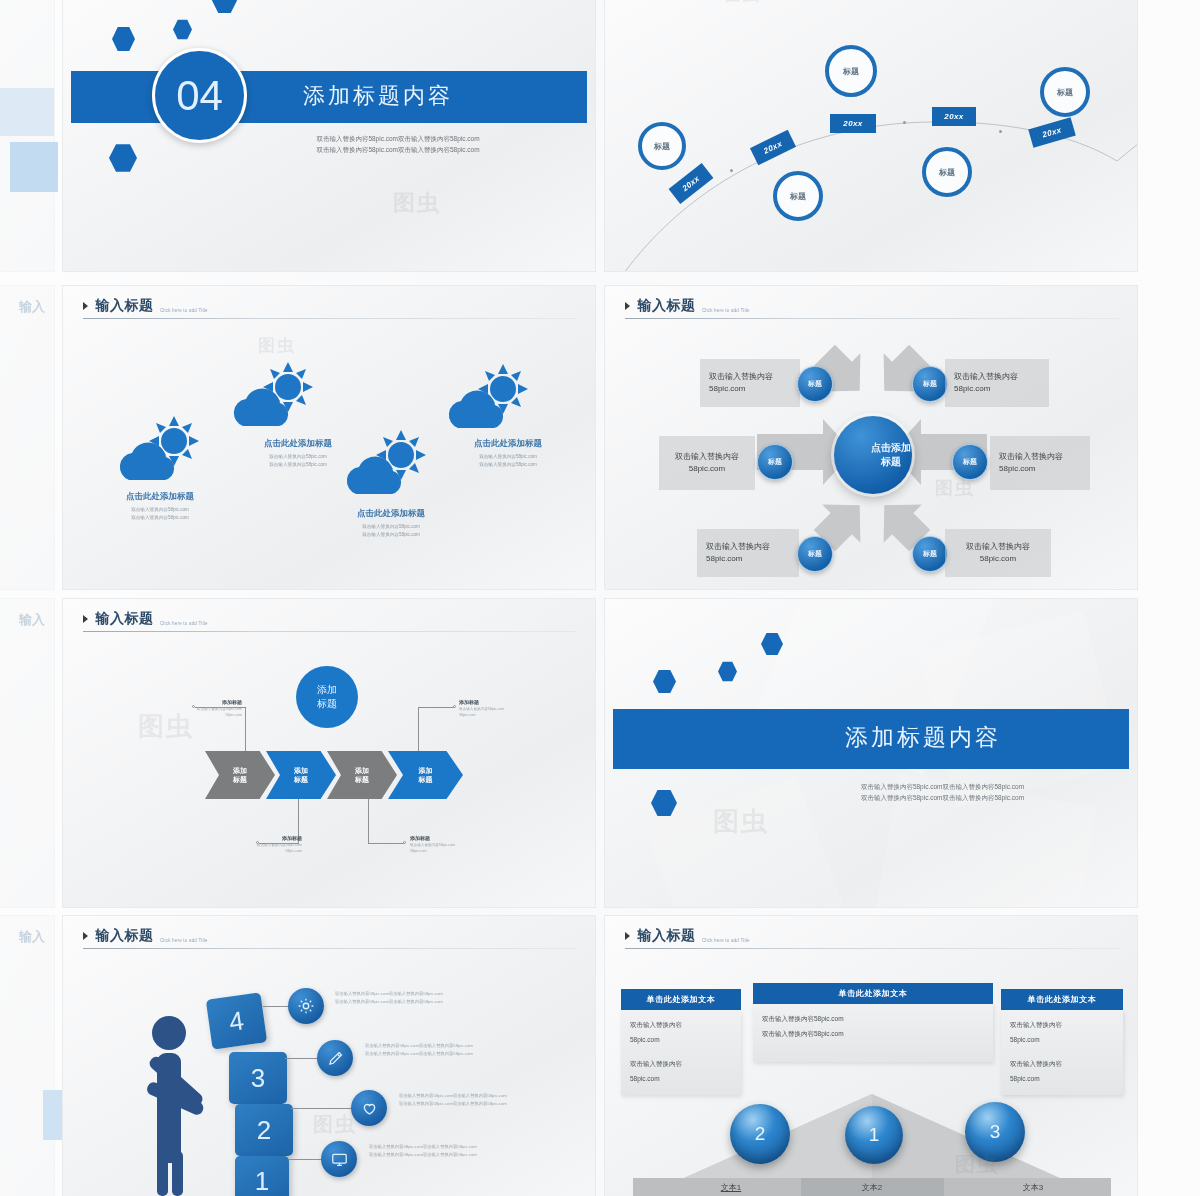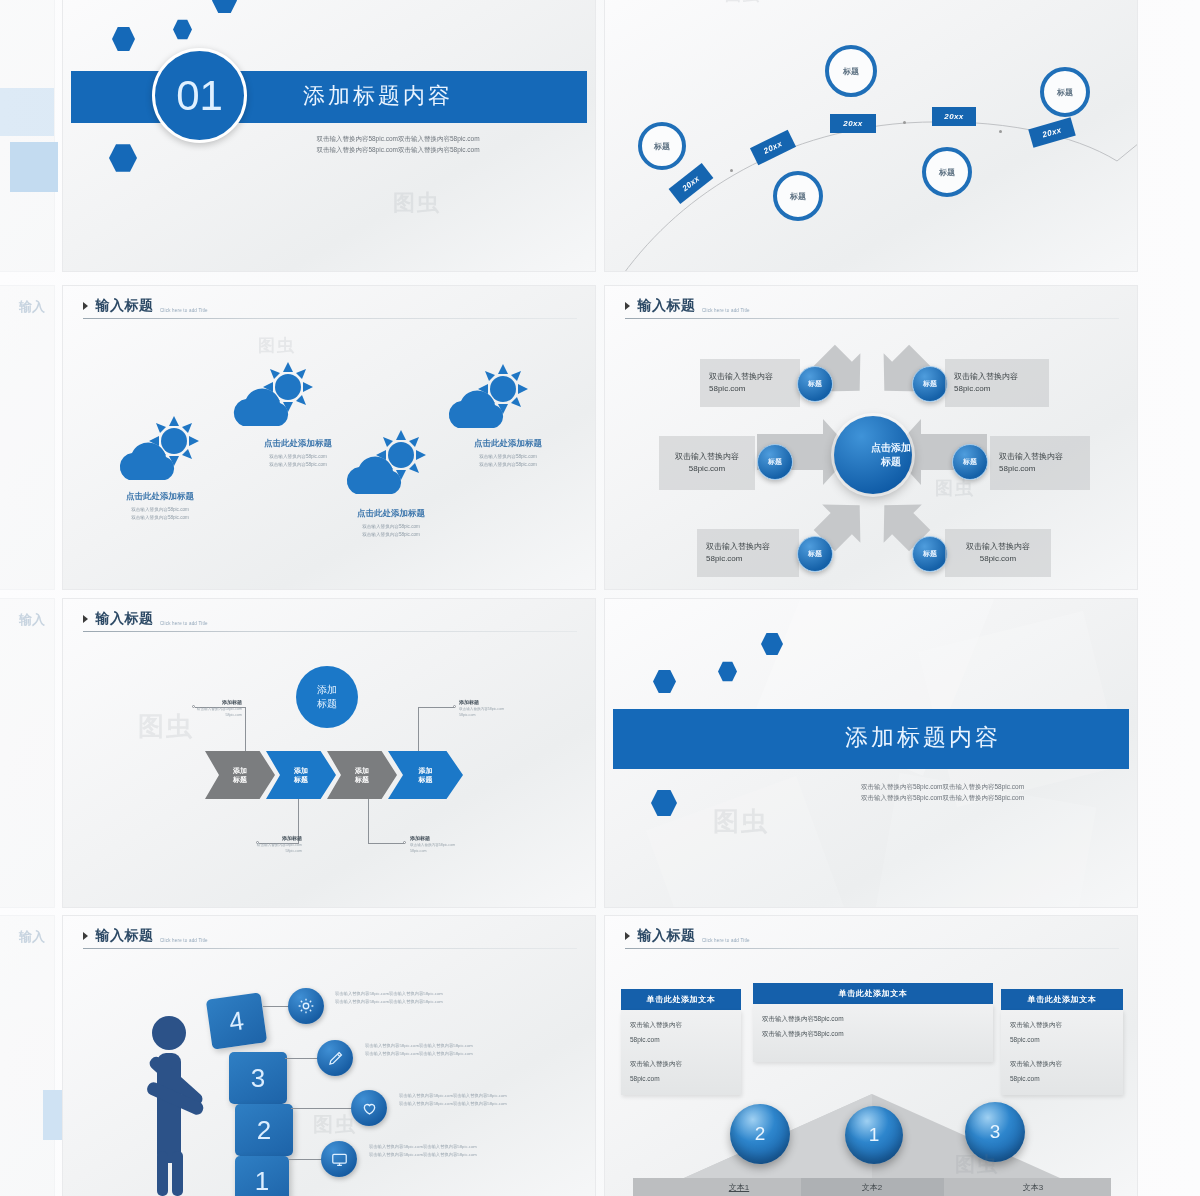--- a/index.html
+++ b/index.html
@@ -181,21 +181,21 @@
   <div style="position:absolute;left:43px;top:1090px;width:52px;height:50px;background:#cfe2f3;"></div>
 
   <div class="slide" style="left:62px;top:-18px;width:534px;height:290px;">
     <div class="hexa" style="left:149px;top:4px;width:25px;height:27px;"></div>
     <div class="hexa" style="left:110px;top:36px;width:19px;height:21px;"></div>
     <div class="hexa" style="left:49px;top:43px;width:23px;height:26px;"></div>
     <div class="hexa" style="left:46px;top:160px;width:28px;height:30px;"></div>
 
     <div class="band" style="left:8px;top:88px;right:8px;height:52px;"></div>
     <div class="numcircle" style="left:89px;top:65px;width:95px;height:95px;font-size:42px;">
-      <span>01</span>
+      <span>04</span>
     </div>
     <div class="bandtitle" style="left:240px;top:98px;font-size:22px;">添加标题内容</div>
     <div class="bandsub" style="left:195px;top:150px;width:280px;">
       <div>双击输入替换内容58pic.com双击输入替换内容58pic.com</div>
       <div>双击输入替换内容58pic.com双击输入替换内容58pic.com</div>
     </div>
     <div class="wm" style="left:330px;top:205px;">图虫</div>
   </div>
 
   <div class="slide" style="left:604px;top:-18px;width:534px;height:290px;">
@@ -656,19 +656,19 @@
     <div class="sphere" style="left:125px;top:188px;width:60px;height:60px;">
       <span>2</span>
     </div>
     <div class="sphere" style="left:240px;top:190px;width:58px;height:58px;">
       <span>1</span>
     </div>
     <div class="sphere" style="left:360px;top:186px;width:60px;height:60px;">
       <span>3</span>
     </div>
 
-    <div class="baselabel" style="left:74px;top:266px;width:120px;text-decoration:underline;">文本1</div>
+    <div class="baselabel" style="left:66px;top:266px;width:120px;text-decoration:underline;">文本1</div>
     <div class="baselabel" style="left:207px;top:266px;width:120px;">文本2</div>
     <div class="baselabel" style="left:368px;top:266px;width:120px;">文本3</div>
     <div class="wm" style="left:350px;top:235px;font-size:20px;">图虫</div>
   </div>
 
 </div>
 
 </body></html>

